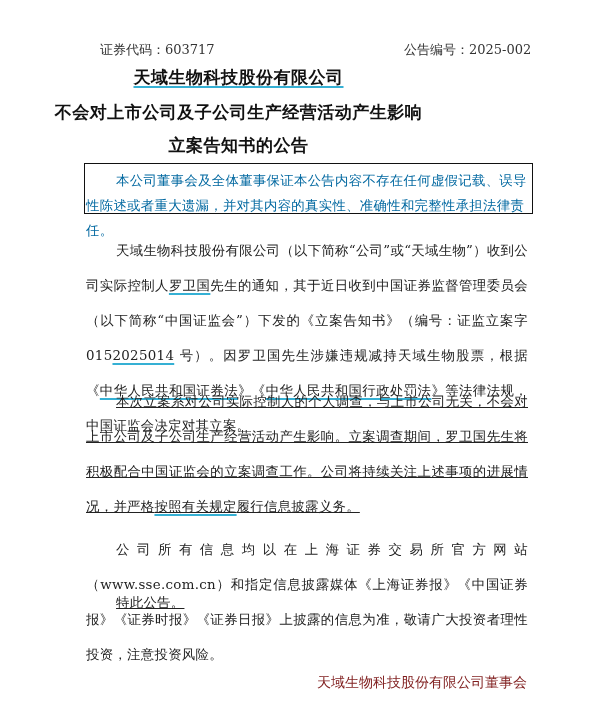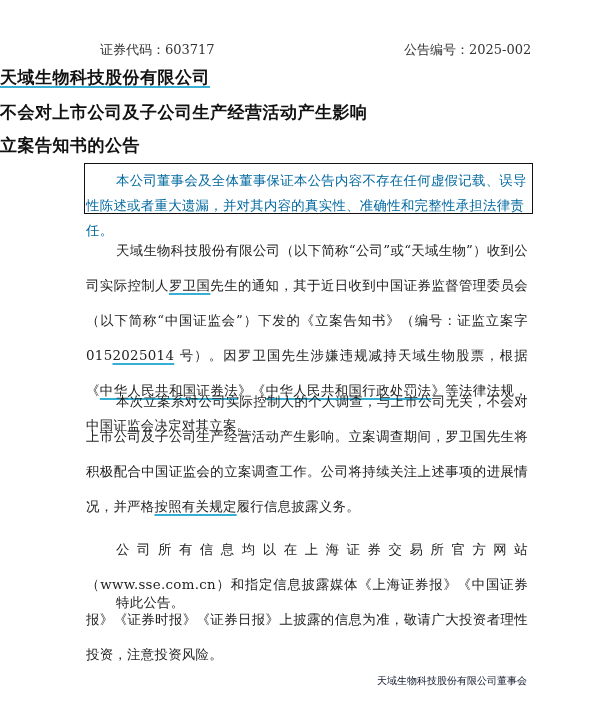--- a/index.html
+++ b/index.html
@@ -9,21 +9,21 @@
     color: #1a1a1a;
   }
   .header-line {
     position: absolute; top: 10px; left: 0; width: 603px; height: 20px;
     font-size: 13px; color: #333;
   }
   .header-line span.item { position: absolute; top: 0; white-space: nowrap; margin-top: 31px; }
   .ul { text-decoration: underline; text-decoration-color: #35b0d4; text-decoration-thickness: 1.5px; text-underline-offset: 3px; }
 
   .title {
-    position: absolute; left: 0; width: 477px; text-align: left;
+    position: absolute; left: 0; width: 477px; text-align: center;
     font-family: "DejaVu Sans", "Liberation Sans", sans-serif;
     font-weight: bold; font-size: 17px; color: #111; white-space: nowrap;
     letter-spacing: 0.5px;
   }
   .t1 { top: 66px; }
   .t2 { top: 101px; }
   .t3 { top: 134px; }
 
   .notice-box {
     position: absolute; left: 84px; top: 163px; width: 449px; height: 51px;
@@ -34,27 +34,27 @@
     font-size: 13.4px; line-height: 25px; color: #0369a1;
     text-indent: 30px; letter-spacing: 0.3px;
   }
 
   .para {
     position: absolute; left: 86px; width: 442px;
     font-size: 13.4px; line-height: 35px; color: #222;
     text-indent: 30px; text-align: justify; letter-spacing: 0.3px;
   }
   .p1 { top: 233px; }
-  .p2 { top: 384px; }
+  .p2 { top: 384px; text-decoration: underline; }
   .p3 { top: 532px; }
-  .p4 { top: 585px; }
+  .p4 { top: 585px; text-decoration: underline; }
 
   .sign-company {
     position: absolute; top: 674px; right: 76px;
-    font-size: 10px; color: #0f172a; white-space: nowrap;
+    font-size: 14px; color: #7f1d1d; white-space: nowrap;
   }
   .sign-date {
     position: absolute; top: 701px; right: 76px;
     font-size: 13.4px; color: #222; white-space: nowrap; margin-top: 22px;
   }
 </style>
 </head>
 <body>
 
 <div class="header-line">

